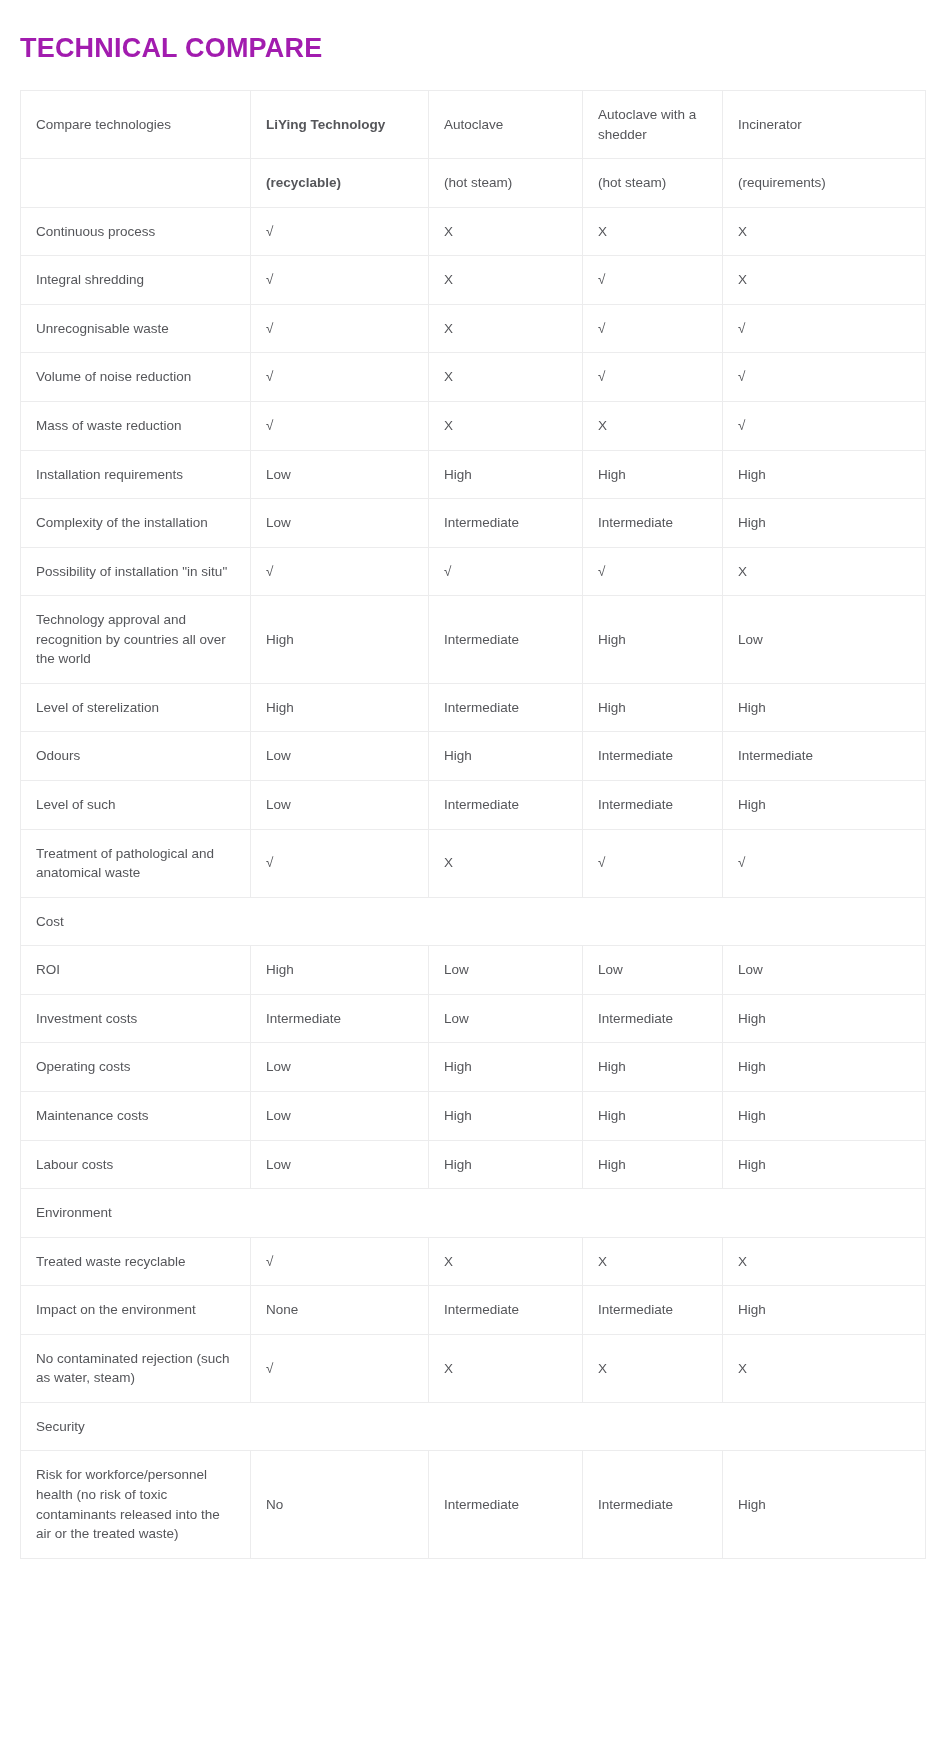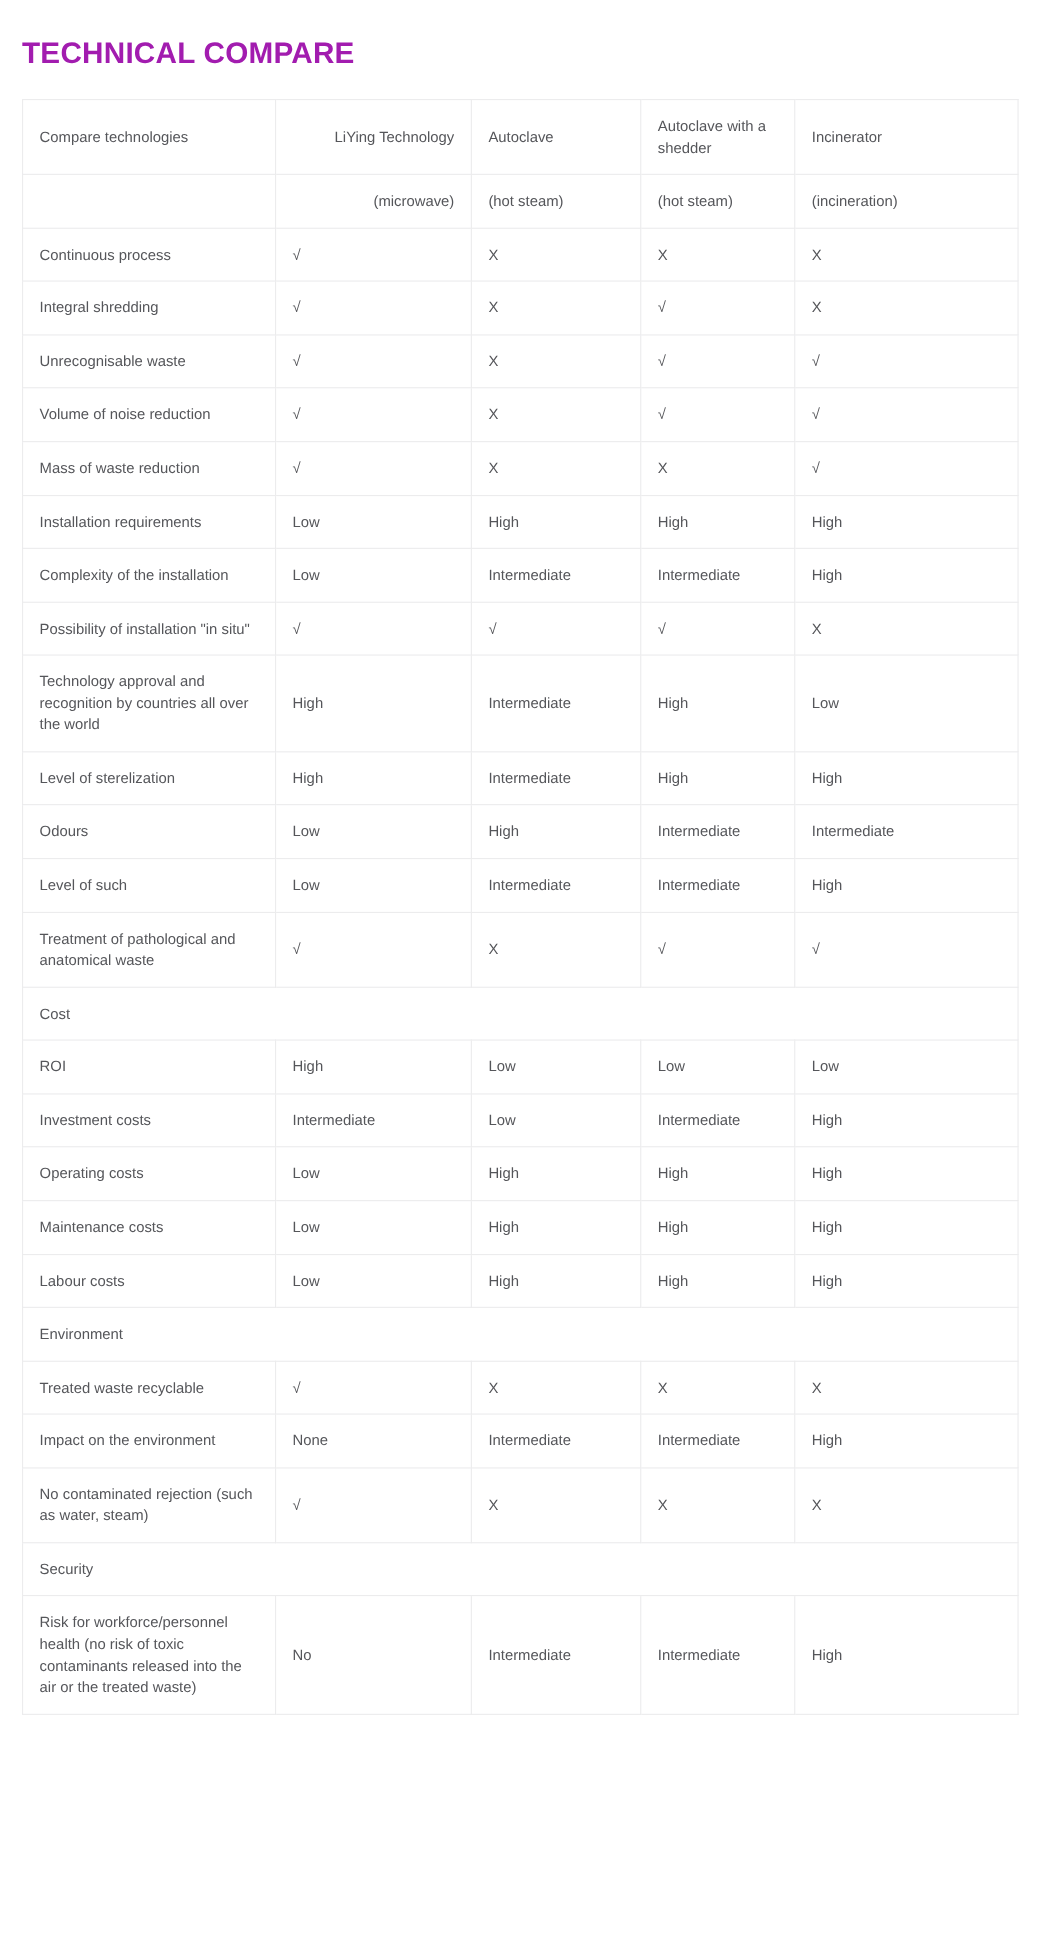--- a/index.html
+++ b/index.html
@@ -61,23 +61,22 @@
     word-wrap: break-word;
   }
   td.label-cell {
     color: #55565a;
   }
   td.head-cell {
     padding-top: 16px;
     padding-bottom: 16px;
   }
   td.bold-cell {
-    font-weight: normal;
+    font-weight: bold;
     color: #3d3e42;
-    text-align: right;
   }
   td.section-cell {
     color: #55565a;
     padding-top: 16px;
     padding-bottom: 16px;
   }
   td.mark {
     font-size: 15px;
     color: #55565a;
   }
@@ -101,24 +100,24 @@
       <tbody id="table-body">
           <tr>
             <td class="head-cell">Compare technologies</td>
             <td class="head-cell bold-cell">LiYing Technology</td>
             <td class="head-cell">Autoclave</td>
             <td class="head-cell">Autoclave with a shedder</td>
             <td class="head-cell">Incinerator</td>
           </tr>
           <tr>
             <td class="head-cell"></td>
-            <td class="head-cell bold-cell">(microwave)</td>
+            <td class="head-cell bold-cell">(recyclable)</td>
             <td class="head-cell">(hot steam)</td>
             <td class="head-cell">(hot steam)</td>
-            <td class="head-cell">(incineration)</td>
+            <td class="head-cell">(requirements)</td>
           </tr>
           <tr>
             <td class="label-cell">Continuous process</td>
             <td class="mark">√</td>
             <td class="mark">X</td>
             <td class="mark">X</td>
             <td class="mark">X</td>
           </tr>
           <tr>
             <td class="label-cell">Integral shredding</td>

